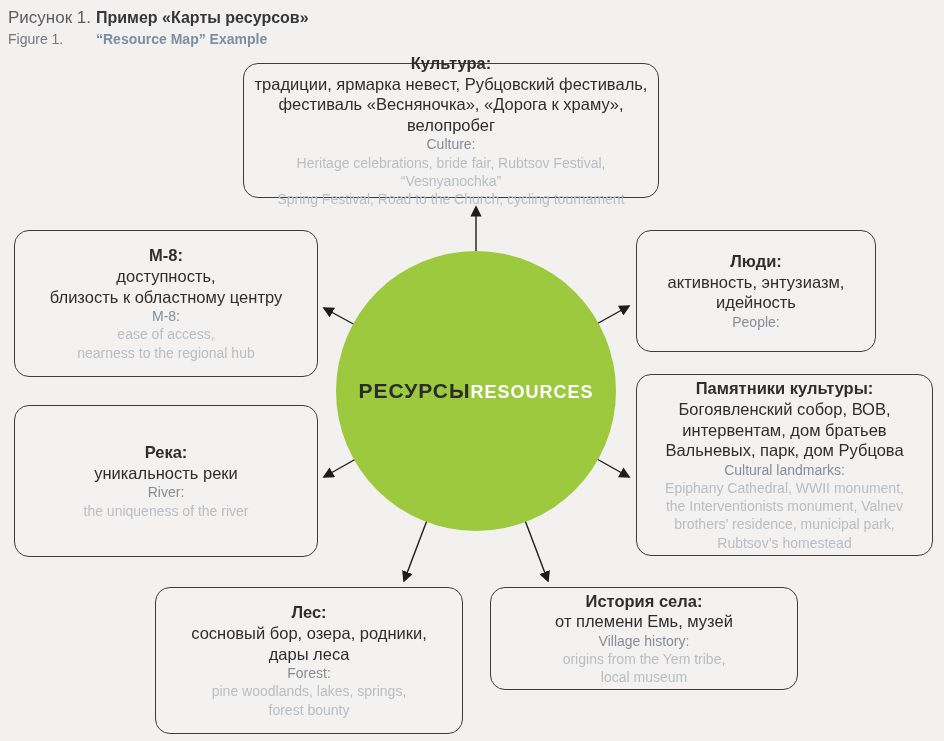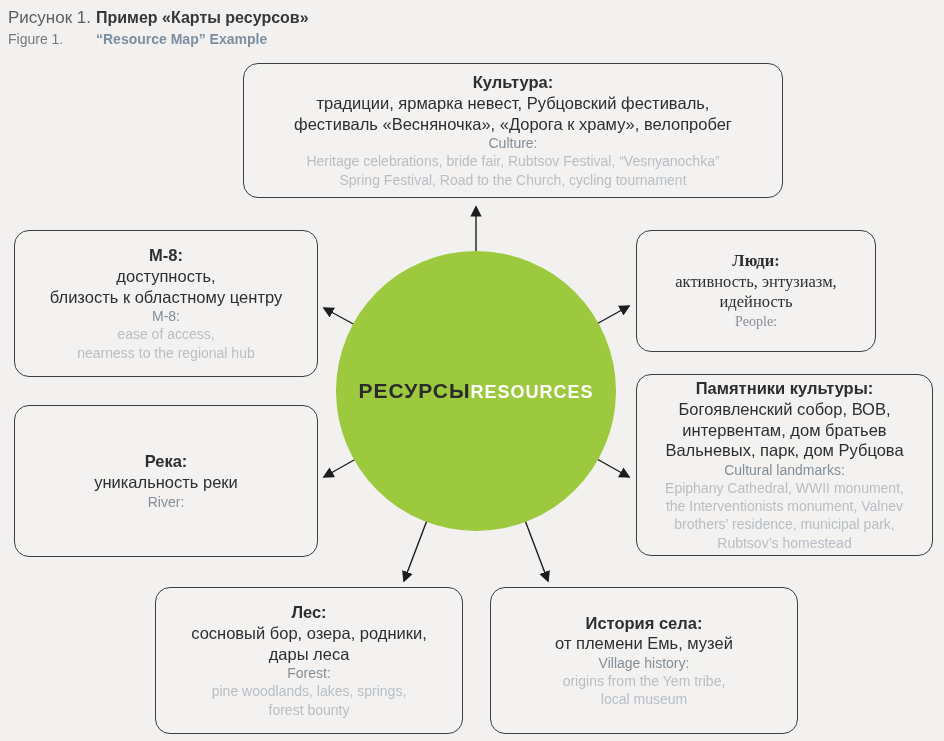--- a/index.html
+++ b/index.html
@@ -49,27 +49,27 @@
     display: flex; flex-direction: column;
     align-items: center; justify-content: center;
     text-align: center;
     padding: 4px 6px;
   }
   .ru-title { font-size: 16.5px; line-height: 1.25; font-weight: bold; color: #2e2e2e; white-space: pre-line; }
   .ru-body  { font-size: 16.5px; line-height: 1.25; color: #2e2e2e; white-space: pre-line; }
   .en-title { font-size: 14px;   line-height: 1.3;  color: #848e98; white-space: pre-line; }
   .en-body  { font-size: 14px;   line-height: 1.3;  color: #b7bec5; white-space: pre-line; }
 
-  .node-culture   { left: 243px; top: 63px;  width: 540px; height: 135px; }
+  .node-culture   { left: 243px; top: 63px;  width: 416px; height: 135px; }
   .node-m8        { left: 14px;  top: 230px; width: 304px; height: 147px; }
-  .node-people    { left: 636px; top: 230px; width: 240px; height: 122px; font-family: Liberation Serif, serif; }
+  .node-people    { left: 636px; top: 230px; width: 240px; height: 122px; }
   .node-river     { left: 14px;  top: 405px; width: 304px; height: 152px; }
   .node-landmarks { left: 636px; top: 374px; width: 297px; height: 182px; }
   .node-forest    { left: 155px; top: 587px; width: 308px; height: 147px; }
-  .node-history   { left: 490px; top: 587px; width: 308px; height: 147px; }
+  .node-history   { left: 490px; top: 587px; width: 308px; height: 103px; }
 </style>
 </head>
 <body>
 
 <div class="stage">
 
   <div class="caption">
     <div class="caption-row">
       <span class="cap-ru-label">Рисунок 1.</span>
       <span class="cap-ru-title">Пример «Карты ресурсов»</span>
@@ -121,20 +121,21 @@
   <div class="node node-people">
     <div class="ru-title">Люди:</div>
     <div class="ru-body">активность, энтузиазм, идейность</div>
     <div class="en-title">People:</div>
   </div>
 
   <div class="node node-river">
     <div class="ru-title">Река:</div>
     <div class="ru-body">уникальность реки</div>
     <div class="en-title">River:</div>
+    <div class="en-body">the uniqueness of the river</div>
   </div>
 
   <div class="node node-forest">
     <div class="ru-title">Лес:</div>
     <div class="ru-body">сосновый бор, озера, родники,
 дары леса</div>
     <div class="en-title">Forest:</div>
     <div class="en-body">pine woodlands, lakes, springs,
 forest bounty</div>
   </div>

